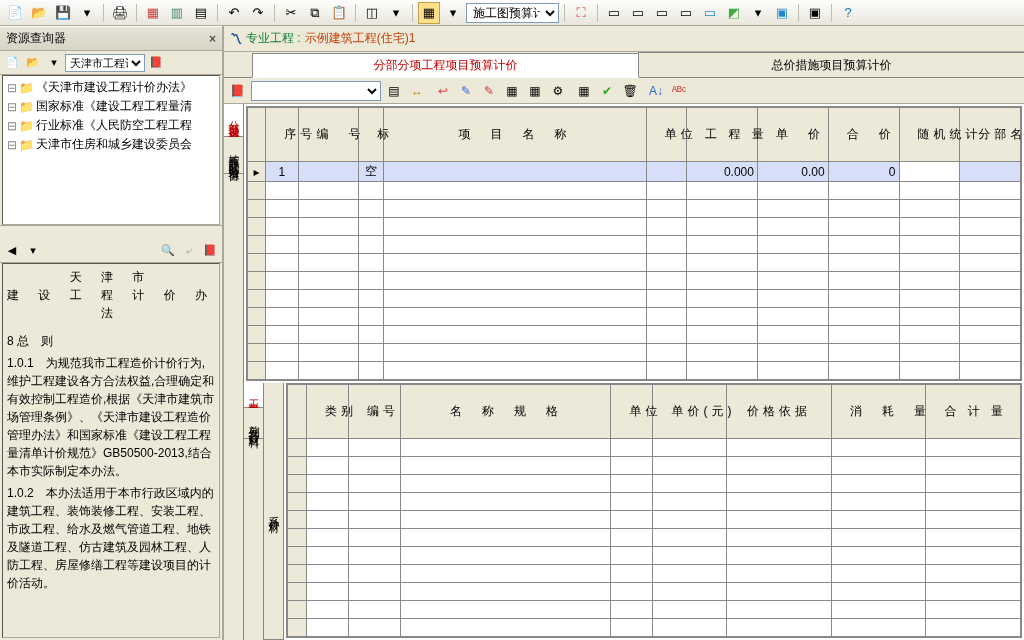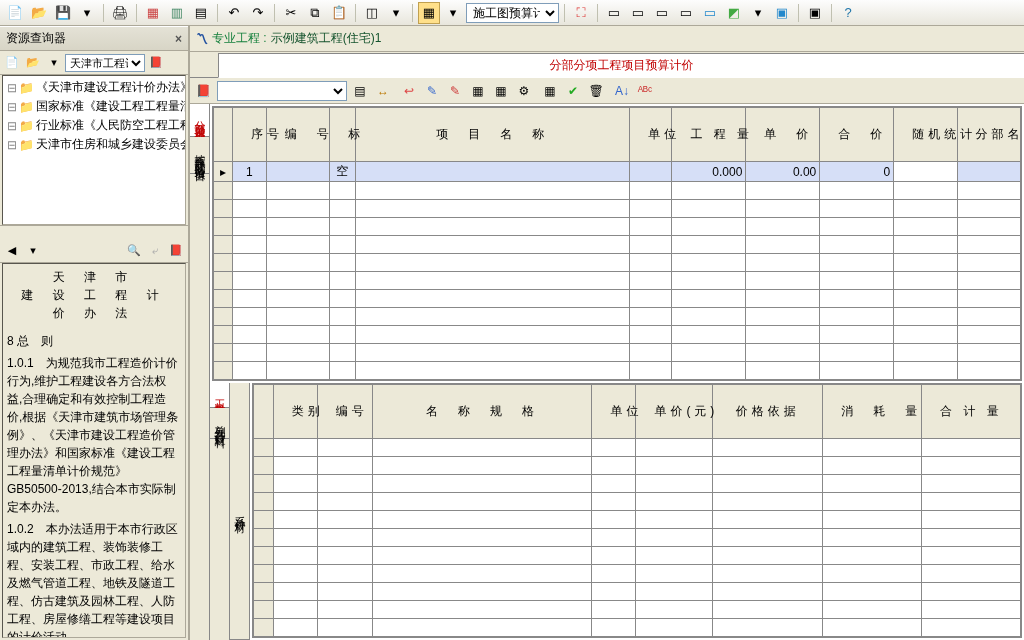--- a/index.html
+++ b/index.html
@@ -6,40 +6,40 @@
 body { background: #ece9d8; font-size: 12px; overflow: hidden; width: 1024px; height: 640px; }
 
 .toolbar { background: linear-gradient(#fdfdfd, #e8e6dc); border-bottom: 1px solid #aca899; height: 26px; display: flex; align-items: center; padding: 0 4px; gap: 2px; }
 .toolbar .tbtn { width: 22px; height: 22px; border: 1px solid transparent; display: flex; align-items: center; justify-content: center; cursor: pointer; font-size: 13px; }
 .toolbar .tbtn.highlight { background: #ffe08a; border: 1px solid #c0a050; }
 .toolbar .sep { width: 1px; height: 18px; background: #c0c0b0; margin: 0 3px; }
 .toolbar .combo { height: 20px; border: 1px solid #7f9db9; background: #fff; font-size: 12px; padding: 0 2px; }
 
 .main-layout { display: flex; height: calc(640px - 26px); }
 
-.left-panel { width: 190px; background: #ece9d8; border-right: 2px solid #aca899; display: flex; flex-direction: column; }
+.left-panel { width: 224px; background: #ece9d8; border-right: 2px solid #aca899; display: flex; flex-direction: column; }
 .panel-title { background: linear-gradient(#e4e2d6, #d8d5c6); border-bottom: 1px solid #aca899; border-top: 1px solid #fff; padding: 3px 6px; font-size: 12px; display: flex; justify-content: space-between; align-items: center; }
 .panel-title .x { cursor: pointer; font-weight: bold; color: #555; }
 .mini-toolbar { background: #ece9d8; border-bottom: 1px solid #aca899; height: 24px; display: flex; align-items: center; padding: 0 2px; gap: 1px; }
 .mini-toolbar .mbtn { width: 20px; height: 20px; display: flex; align-items: center; justify-content: center; cursor: pointer; font-size: 11px; }
 .mini-toolbar .combo2 { height: 18px; border: 1px solid #7f9db9; background: #fff; font-size: 11px; width: 80px; }
 
 .tree { background: #fff; border: 1px inset #aca899; height: 150px; overflow: auto; font-size: 12px; padding: 2px; margin: 0 2px; }
 .tree-item { white-space: nowrap; padding: 1px 2px; cursor: pointer; display: flex; align-items: center; gap: 2px; }
 .dot { display: inline-block; width: 10px; text-align: center; color: #888; }
 
 .doc-preview { flex: 1; background: #ece9d8; margin: 0 2px 2px 2px; border: 1px inset #aca899; overflow: auto; font-size: 12px; line-height: 1.5; padding: 4px; }
 .doc-preview .doc-title { text-align: center; letter-spacing: 8px; font-weight: normal; margin-bottom: 10px; }
 .doc-preview p { margin-bottom: 4px; }
 
 .right-panel { flex: 1; display: flex; flex-direction: column; background: #fff; }
 .breadcrumb { background: #ece9d8; border-bottom: 1px solid #aca899; padding: 4px 6px; font-size: 12px; display: flex; align-items: center; gap: 4px; }
 .breadcrumb .logo { color: #2050a0; font-weight: bold; }
 .breadcrumb .bc-label { color: #15803d; }
-.breadcrumb .bc-value { color: #14532d; }
+.breadcrumb .bc-value { color: #c2410c; }
 
 .tab-bar { display: flex; background: #ece9d8; border-bottom: 1px solid #888; height: 26px; }
 .tab { flex: 1; border: 1px solid #888; border-bottom: none; margin-right: -1px; display: flex; align-items: center; justify-content: center; font-size: 12px; cursor: pointer; background: #ece9d8; }
 .tab.active { background: #fff; color: #c00000; border-bottom: 1px solid #fff; position: relative; top: 1px; margin-left: 28px; }
 
 .sub-toolbar { background: #ece9d8; border-bottom: 1px solid #aca899; height: 26px; display: flex; align-items: center; padding: 0 4px; gap: 3px; }
 .sub-toolbar .stbtn { width: 20px; height: 20px; display: flex; align-items: center; justify-content: center; cursor: pointer; font-size: 12px; }
 .sub-toolbar .scombo { height: 20px; width: 130px; border: 1px solid #7f9db9; background: #fff; }
 
 .grid-area { flex: 1; display: flex; overflow: hidden; }
@@ -174,20 +174,23 @@
 
   <div class="right-panel">
     <div class="breadcrumb">
       <span class="logo">〽</span>
       <span class="bc-label">专业工程 :</span>
       <span class="bc-value">示例建筑工程(住宅)1</span>
     </div>
     <div class="tab-bar">
       <div class="tab active">
           <span>分部分项工程项目预算计价</span>
+        </div>
+      <div class="tab">
+          <span>总价措施项目预算计价</span>
         </div>
     </div>
     <div class="sub-toolbar">
       <span class="stbtn">📕</span>
       <select class="scombo"></select>
       <span class="stbtn">▤</span>
       <span class="stbtn" style="color:#b70">↔</span>
       <span class="sep"></span>
       <span class="stbtn" style="color:#d44">↩</span>
       <span class="stbtn" style="color:#36c">✎</span>

